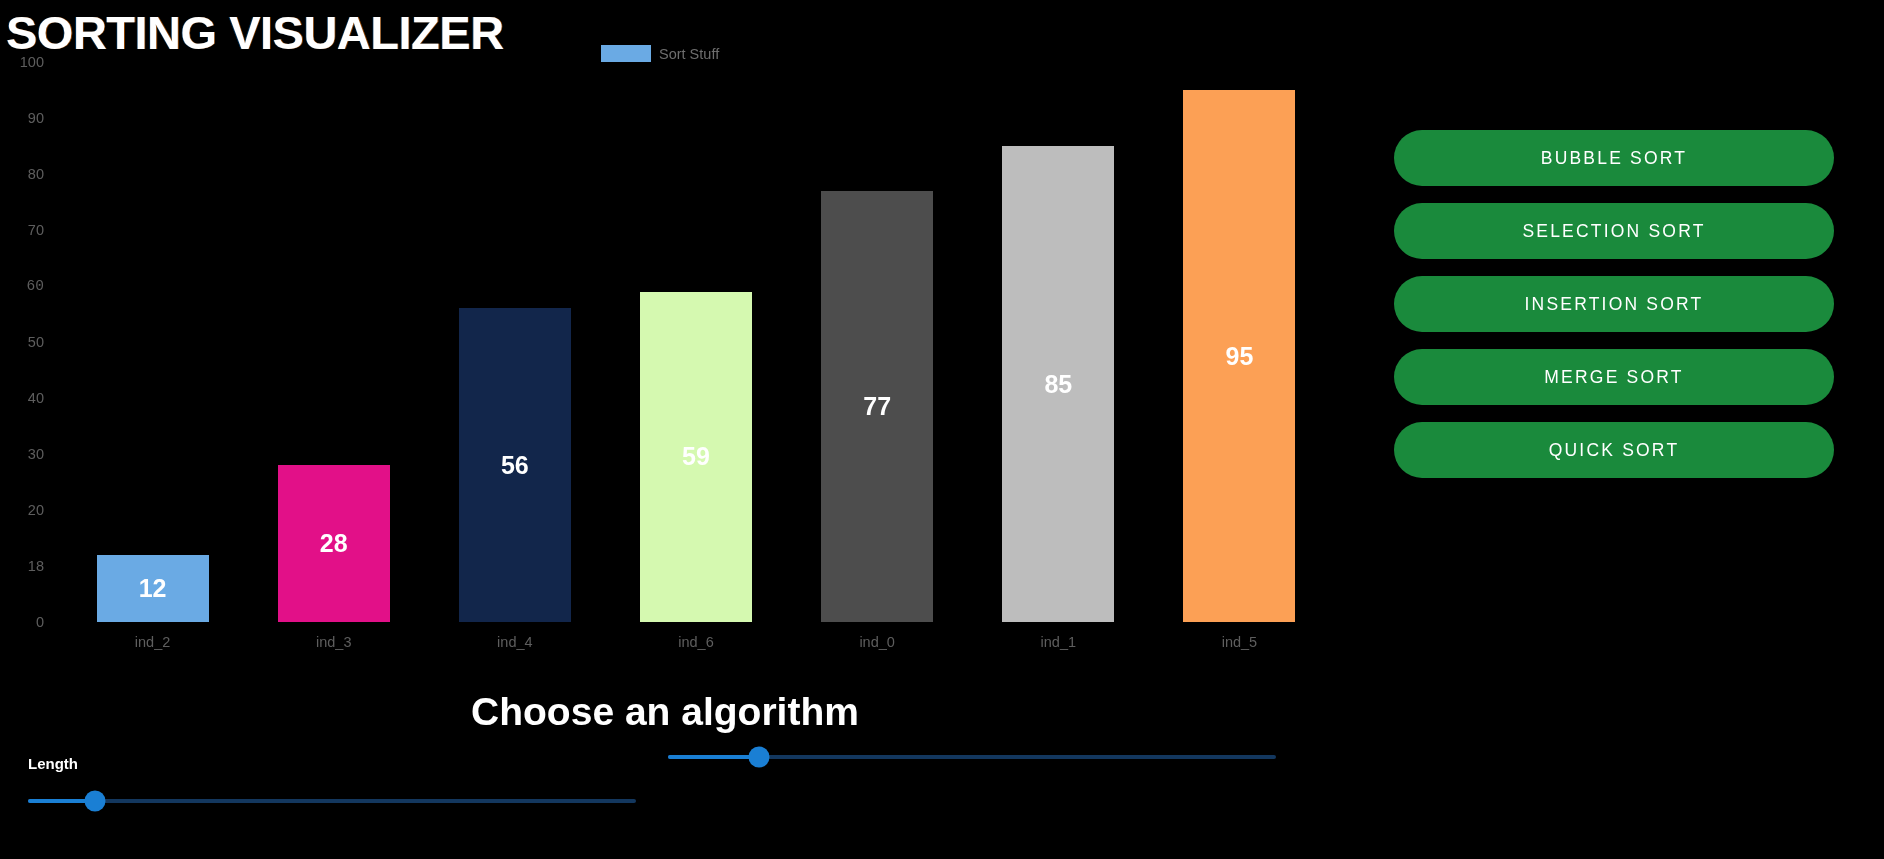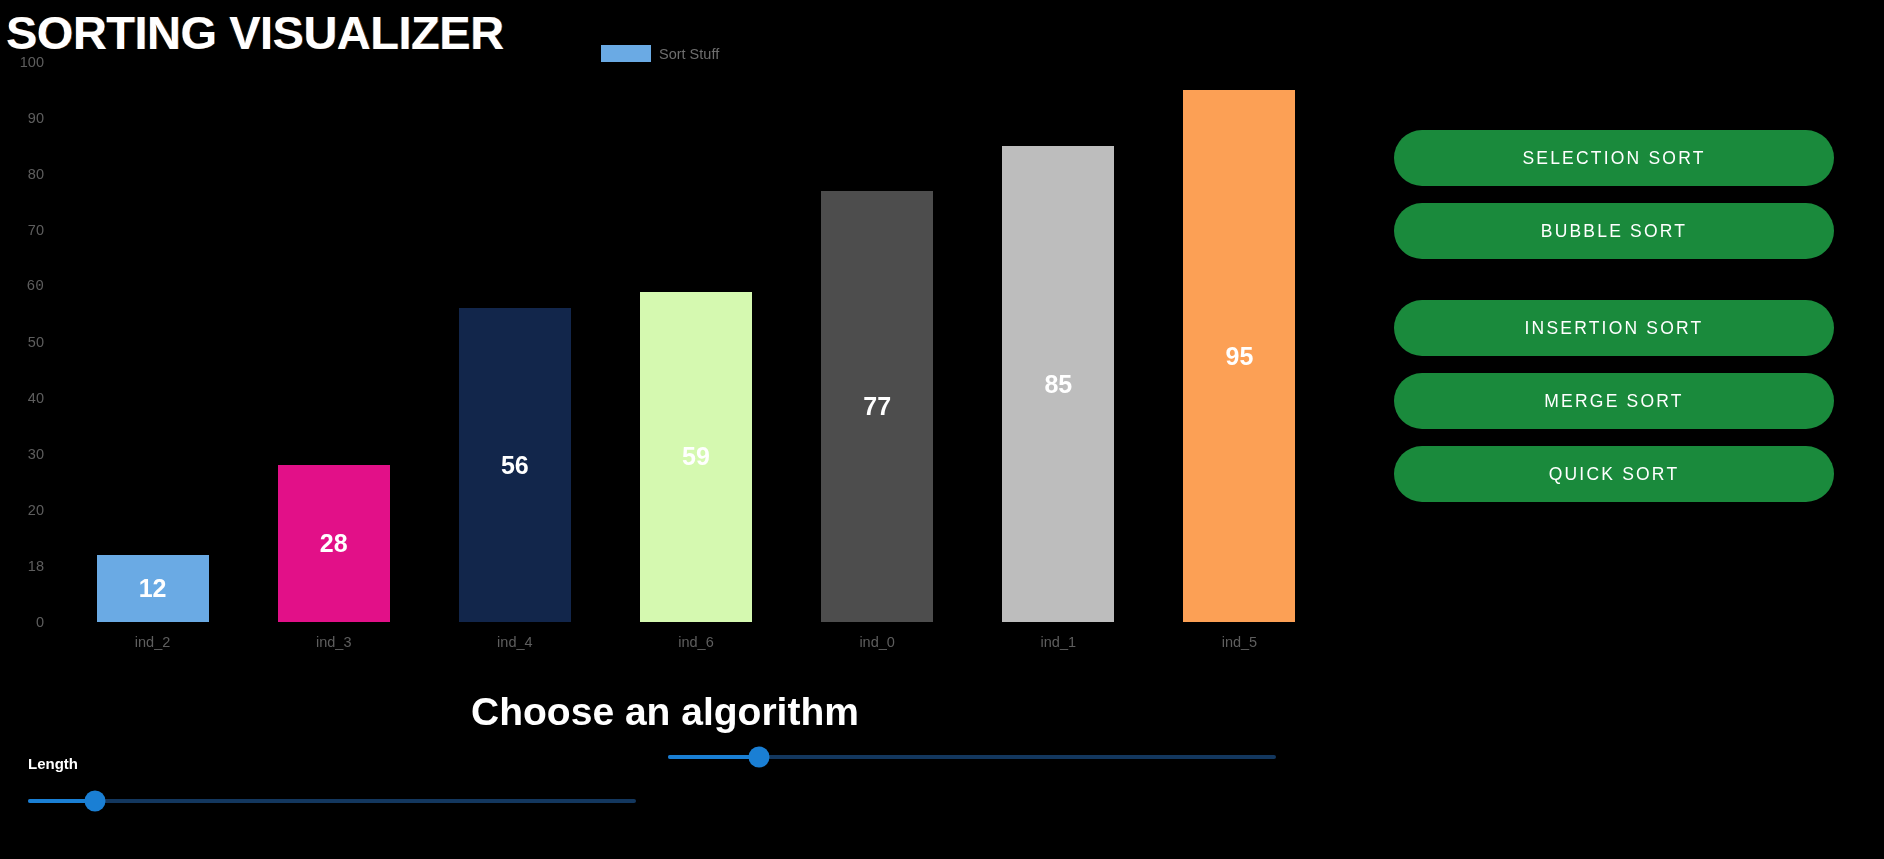--- a/index.html
+++ b/index.html
@@ -269,23 +269,23 @@
         <div class="bar-col" style="left: 1121.43px; width: 112px;">
           <div class="bar" style="height: 532px; background: rgb(252, 160, 85);">
             <span class="bar-value">95</span>
           </div>
           <span class="bar-cat">ind_5</span>
         </div>
       </div>
   </div>
 
   <div id="button-panel">
+      <button class="algo-button" style="background: rgb(26, 138, 60);">BUBBLE SORT</button>
       <button class="algo-button" style="background: rgb(26, 138, 60);">SELECTION SORT</button>
-      <button class="algo-button" style="background: rgb(26, 138, 60);">BUBBLE SORT</button>
-      <button class="algo-button" style="background: rgb(26, 138, 60); margin-top: 24px;">INSERTION SORT</button>
+      <button class="algo-button" style="background: rgb(26, 138, 60);">INSERTION SORT</button>
       <button class="algo-button" style="background: rgb(26, 138, 60);">MERGE SORT</button>
       <button class="algo-button" style="background: rgb(26, 138, 60);">QUICK SORT</button>
     </div>
 
   <h2 id="choose-heading">Choose an algorithm</h2>
 
   <div id="controls">
     <div class="slider-group" id="length-group">
       <span class="slider-label">Length</span>
       <div class="slider-track">

